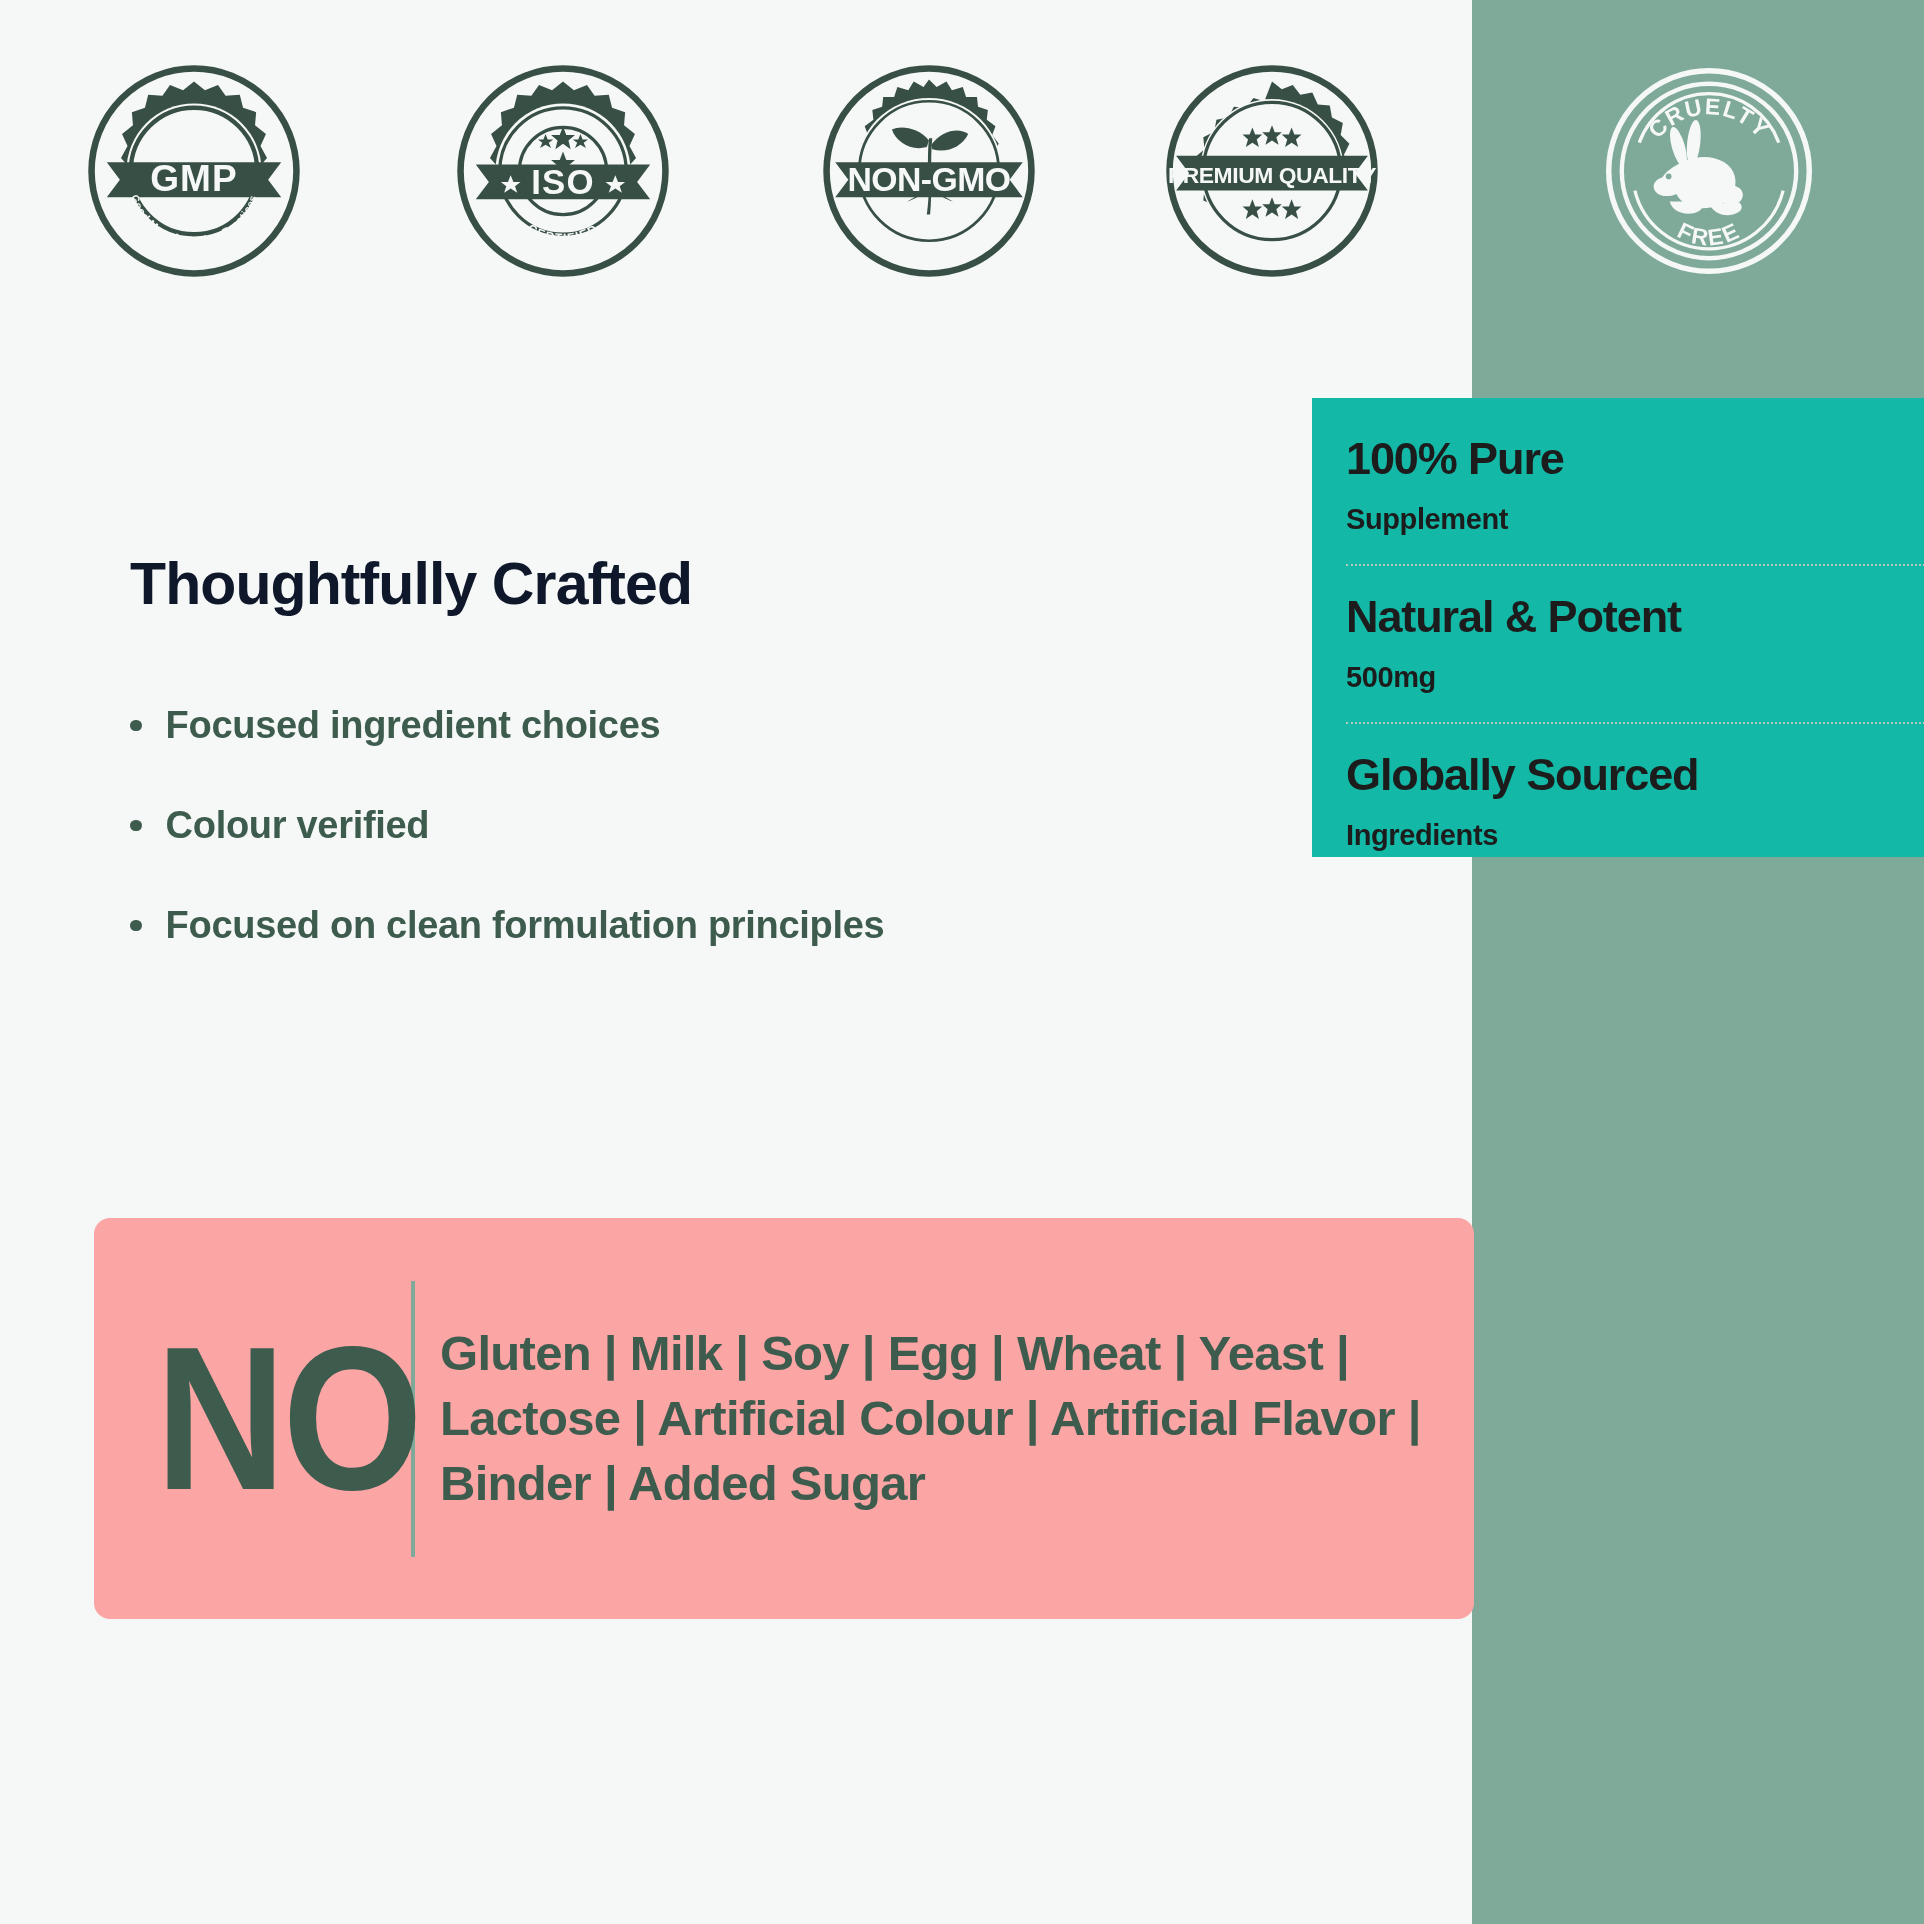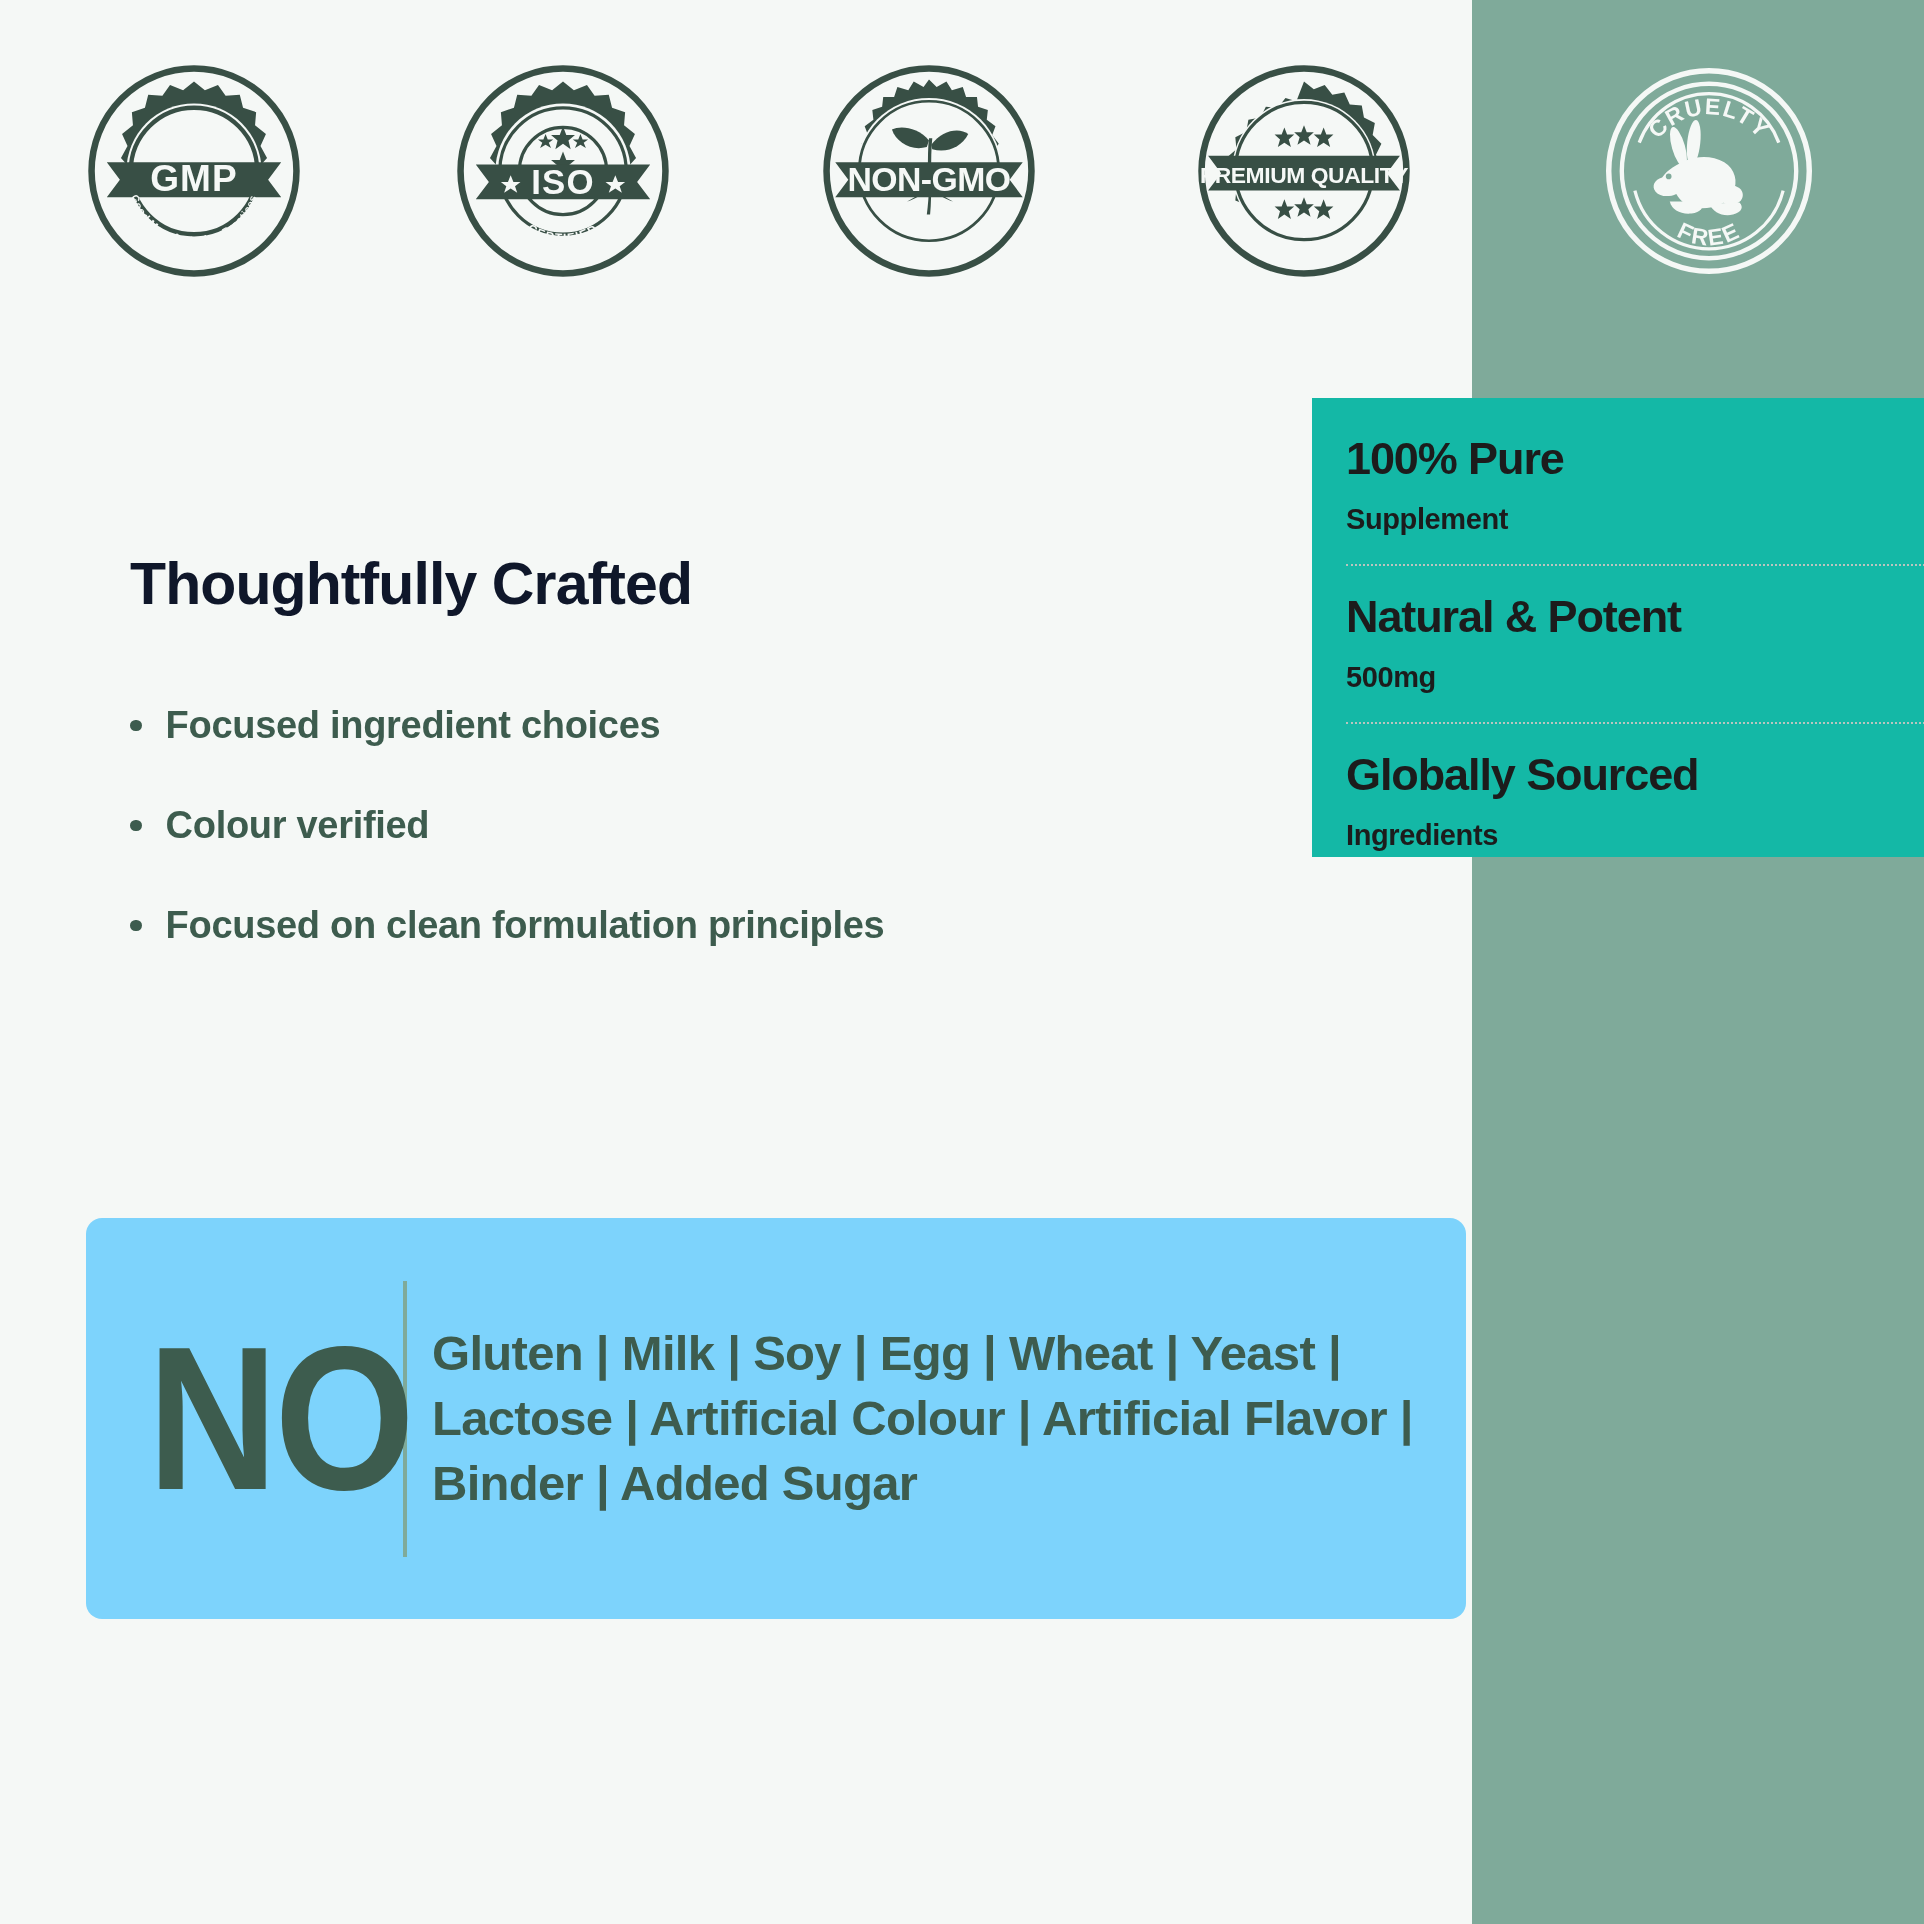--- a/index.html
+++ b/index.html
@@ -38,21 +38,21 @@
   .badge {
     position: absolute;
     width: 218px;
     height: 218px;
   }
   .badge svg { display: block; width: 218px; height: 218px; }
 
   .badge-gmp      { left: 85px;  top: 0; }
   .badge-iso      { left: 454px; top: 0; }
   .badge-nongmo   { left: 820px; top: 0; }
-  .badge-premium  { left: 1163px; top: 0; margin-left: 32px; }
+  .badge-premium  { left: 1163px; top: 0; }
   .badge-cruelty  { left: 1600px; top: 0; }
 
   
   .main-left {
     position: absolute;
     left: 130px;
     top: 552px;
     width: 1248px;
   }
 
@@ -121,25 +121,25 @@
   .info-divider {
     border: none;
     border-top: 2.7px dotted #b9c4bf;
     margin: 27px 0 27px 0;
     width: 100%;
   }
 
   
   .no-card {
     position: absolute;
-    left: 86px;
+    left: 94px;
     top: 1218px;
     width: 1380px;
     height: 401px;
-    background: #7dd3fc;
+    background: #fca5a5;
     border-radius: 16px;
     display: flex;
     align-items: center;
   }
 
   .no-word {
     font-size: 205px;
     font-weight: bold;
     color: #3d5c4e;
     font-family: "Liberation Sans Narrow", "Liberation Sans", sans-serif;

